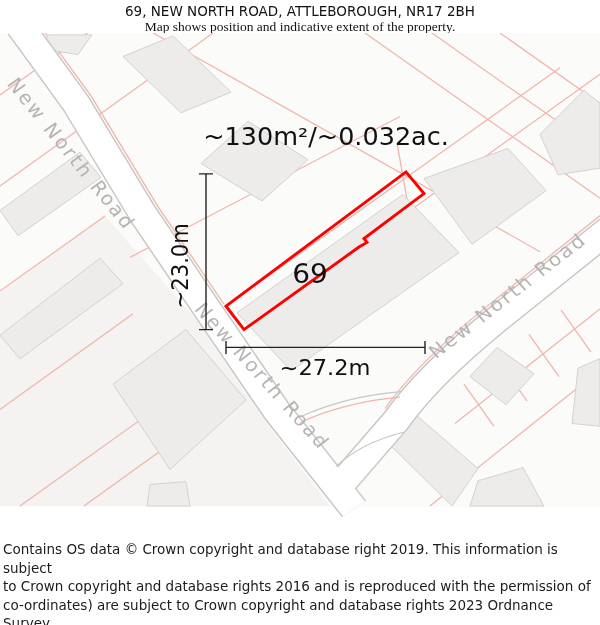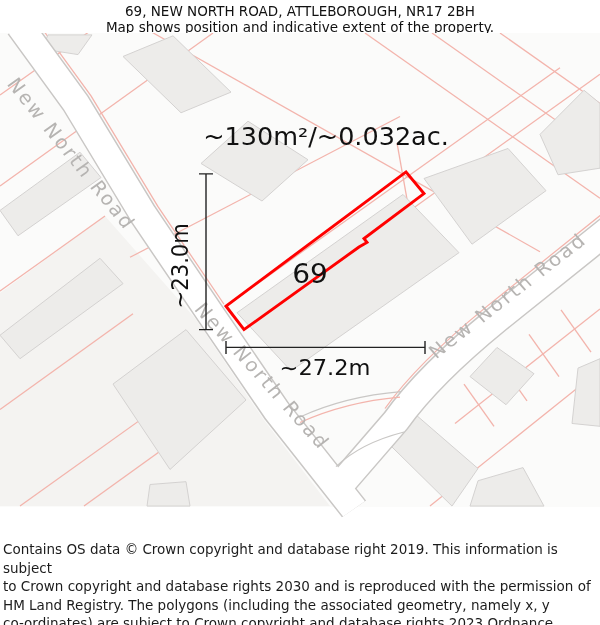--- a/index.html
+++ b/index.html
@@ -2,21 +2,21 @@
 <html><head>
 <meta charset="utf-8">
 <style>
   html,body{margin:0;padding:0;}
   #stage{
     position:relative;width:600px;height:625px;background:#ffffff;overflow:hidden;
     font-family:"DejaVu Sans","Liberation Sans",sans-serif;
   }
   #header{position:absolute;top:3px;left:0;width:600px;text-align:center;color:#111;}
   #header .t1{font-size:13.5px;line-height:16px;}
-  #header .t2{font-size:13.5px;line-height:16px;}
+  #header .t2{font-size:13.5px;line-height:16px;font-family:Liberation Serif, serif;}
   #mapsvg{position:absolute;top:33px;left:0;}
   #footer{
     position:absolute;top:540px;left:3px;width:595px;color:#1c1c1c;
     font-size:13.5px;line-height:18.6px;text-align:left;
   }
   .roadlabel{
     font-size:20px;letter-spacing:2.5px;fill:#b6b4b2;
     font-family:"DejaVu Sans","Liberation Sans",sans-serif;
   }
   .dimtext{font-size:22.5px;fill:#111;}
@@ -106,19 +106,18 @@
       <text class="dimtext" text-anchor="middle" transform="translate(188,281) rotate(-90)">~23.0m</text>
       <text class="dimtext" text-anchor="middle" x="325" y="397">~27.2m</text>
     </g>
 
     <text class="arealabel" text-anchor="middle" x="326" y="152">~130m²/~0.032ac.</text>
     <text class="plotnum" text-anchor="middle" x="310" y="299">69</text>
   </svg>
 
   <div id="footer">
     <div>Contains OS data © Crown copyright and database right 2019. This information is subject</div>
-    <div>to Crown copyright and database rights 2030 and is reproduced with the permission of</div>
-    <div>HM Land Registry. The polygons (including the associated geometry, namely x, y</div>
+    <div>to Crown copyright and database rights 2016 and is reproduced with the permission of</div>
     <div>co-ordinates) are subject to Crown copyright and database rights 2023 Ordnance Survey</div>
 
   </div>
 
 </div>
 
 </body></html>

